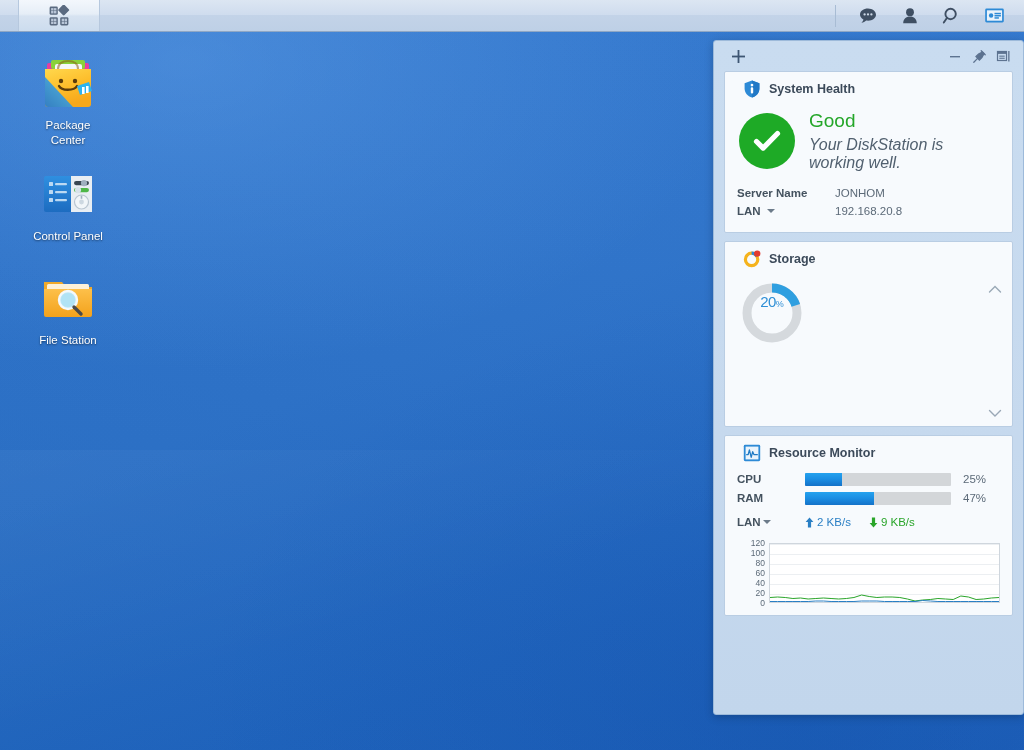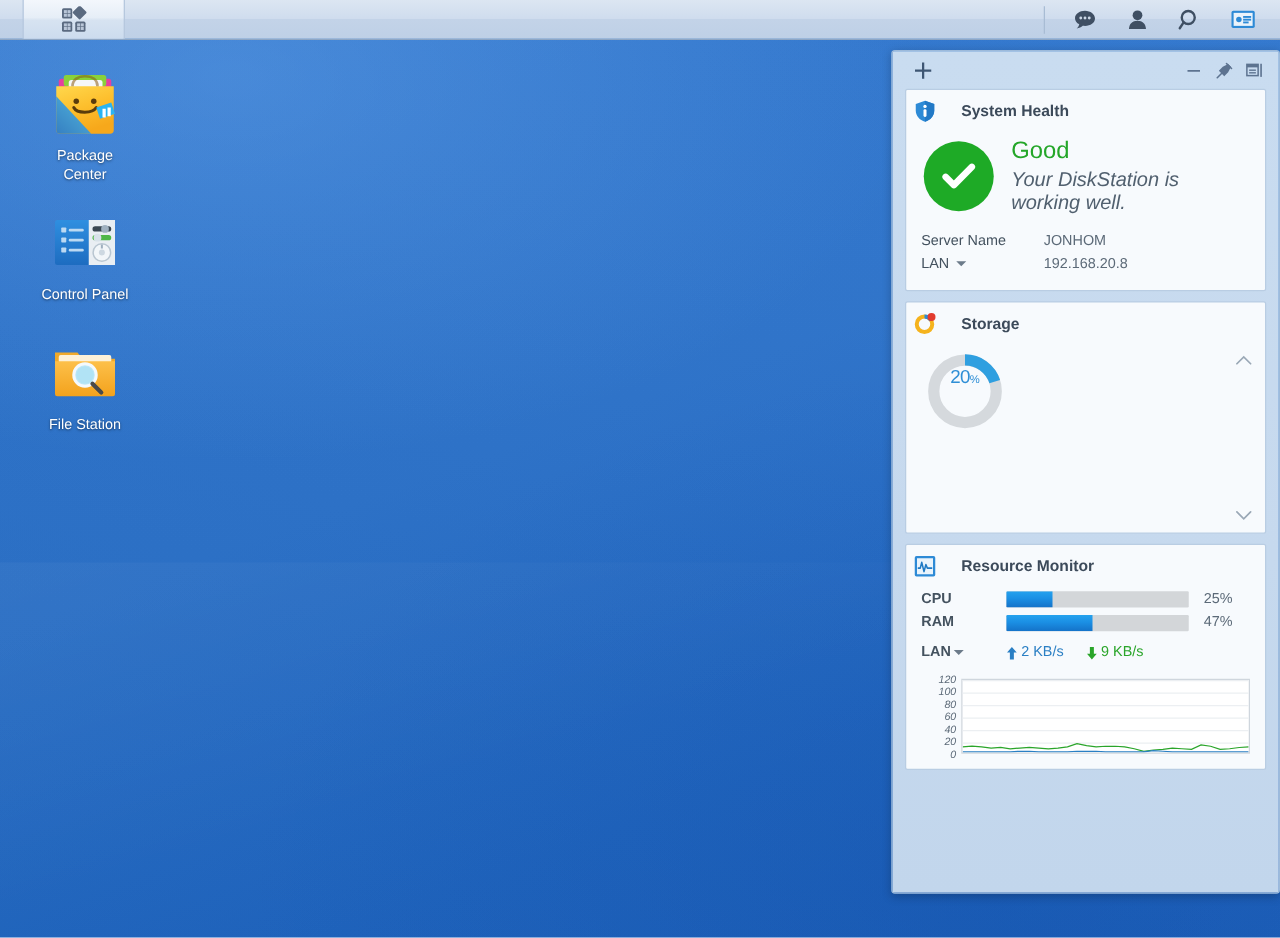--- a/index.html
+++ b/index.html
@@ -93,38 +93,38 @@
   #panel-body { padding: 0 10px; }
 
   .widget {
     background: #f7fafd;
     border: 1px solid #b9cde3;
     border-radius: 2px;
     margin-bottom: 8px;
     position: relative;
   }
   .w-head {
-    display: flex; align-items: center; gap: 20px;
-    padding: 8px 10px 6px 6px;
+    display: flex; align-items: center; gap: 8px;
+    padding: 8px 10px 6px 18px;
   }
   .w-title { font-size: 12.5px; font-weight: bold; color: #3c4a5a; }
   .w-body { padding: 2px 12px 12px 12px; }
 
   
   .sh-top { display: flex; align-items: center; gap: 14px; padding: 4px 0 12px 2px; }
   .sh-check {
     width: 56px; height: 56px; border-radius: 50%;
     background: #1eaa26;
     display:flex; align-items:center; justify-content:center;
     flex: 0 0 auto;
   }
   .sh-status { font-size: 19px; color: #24a629; line-height: 22px; }
   .sh-desc { font-size: 16px; color: #51606f; margin-top: 4px; font-style: italic; }
   .kv-row { display: flex; padding: 3px 0; font-size: 11.5px; }
-  .kv-key { width: 98px; font-weight: normal; color: #44525f; display:flex; align-items:center; gap:4px;}
+  .kv-key { width: 98px; font-weight: bold; color: #44525f; display:flex; align-items:center; gap:4px;}
   .kv-val { color: #5c6a78; }
   .caret { width:0;height:0;border-left:4px solid transparent;border-right:4px solid transparent;border-top:4px solid #6c7b8a; display:inline-block; margin-left:2px;}
 
   
   .st-row { display: flex; gap: 16px; align-items: flex-start; padding: 6px 0 0 4px; }
   .st-donut { position: relative; width: 62px; height: 62px; flex:0 0 auto;}
   .st-donut .hole {
     position:absolute; left:11px; top:11px; width:40px; height:40px;
     border-radius:50%; background:#f7fafd;
     display:flex; align-items:baseline; justify-content:center;
@@ -150,21 +150,21 @@
   .rm-fill { height: 100%; background: linear-gradient(to bottom, #25a2ee 0%, #1b8fe4 45%, #1472c8 100%); }
   .rm-pct { margin-left: 12px; color:#5c6a78; }
   .rm-net { display:flex; gap: 18px; font-size: 11.5px; padding-left: 0; }
   .net-up { color: #2a7fc4; display:flex; align-items:center; gap:3px;}
   .net-dn { color: #2aa52a; display:flex; align-items:center; gap:3px;}
 
   
   .rm-chart { display:flex; margin-top: 12px; padding-left: 2px;}
   .rm-axis {
     width: 30px; position: relative; height: 60px;
-    font-size: 8.5px; color:#5c6a78; text-align:right; padding-right:4px;font-style:italic;
+    font-size: 8.5px; color:#5c6a78; text-align:right; padding-right:4px;
   }
   .rm-axis span { position:absolute; right:4px; line-height:8px; }
   .rm-plot {
     flex: 1; height: 60px; background:#ffffff; border:1px solid #cfd6dd; position:relative; overflow:hidden;
   }
   .rm-plot .grid { position:absolute; left:0; right:0; height:1px; background:#eceff2; }
 </style>
 </head>
 <body>
 

